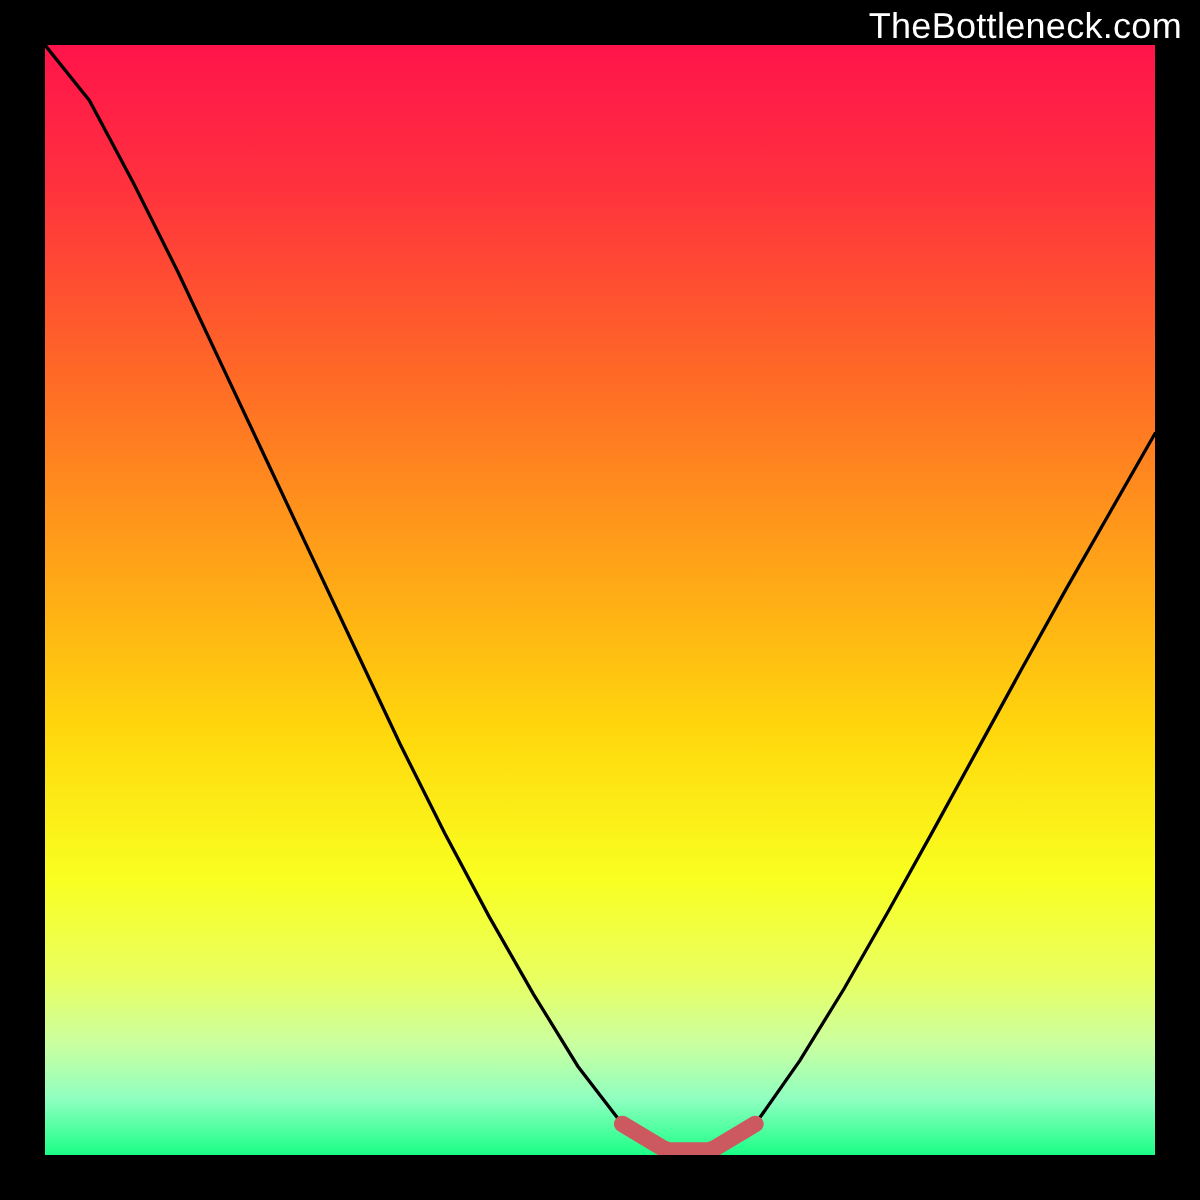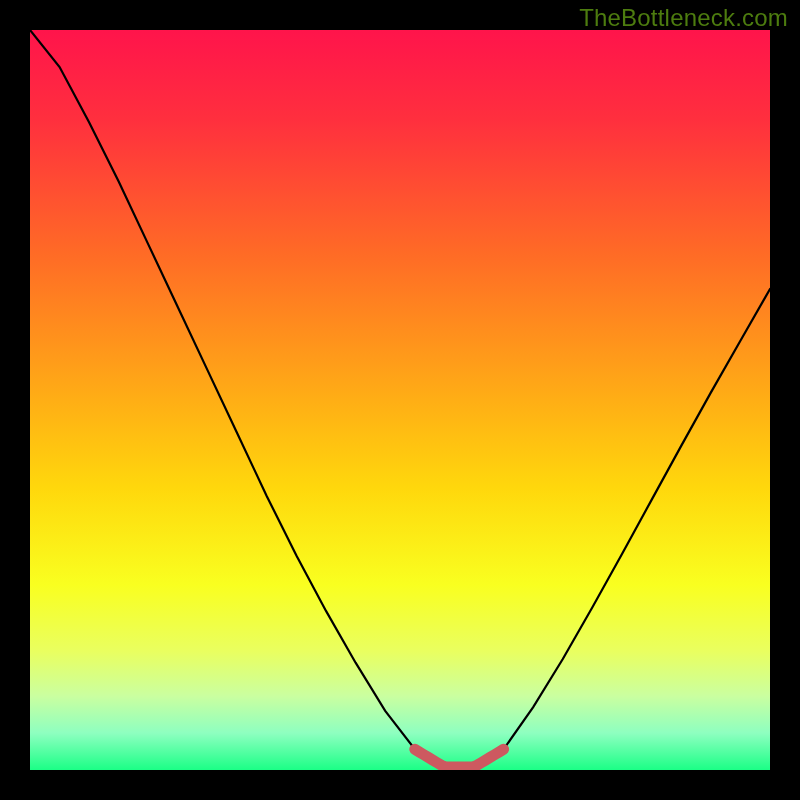--- a/index.html
+++ b/index.html
@@ -15,21 +15,21 @@
     height: 800px;
     background: #000000;
     position: relative;
   }
   .watermark {
     position: absolute;
     top: 4px;
     right: 12px;
     font-family: Arial, Helvetica, sans-serif;
     font-size: 24px;
-    color: #4d7c0f;
+    color: #ffffff;
     font-weight: 500;
     letter-spacing: 0.2px;
   }
   .plot {
     position: absolute;
     left: 30px;
     top: 30px;
     width: 740px;
     height: 740px;
   }

